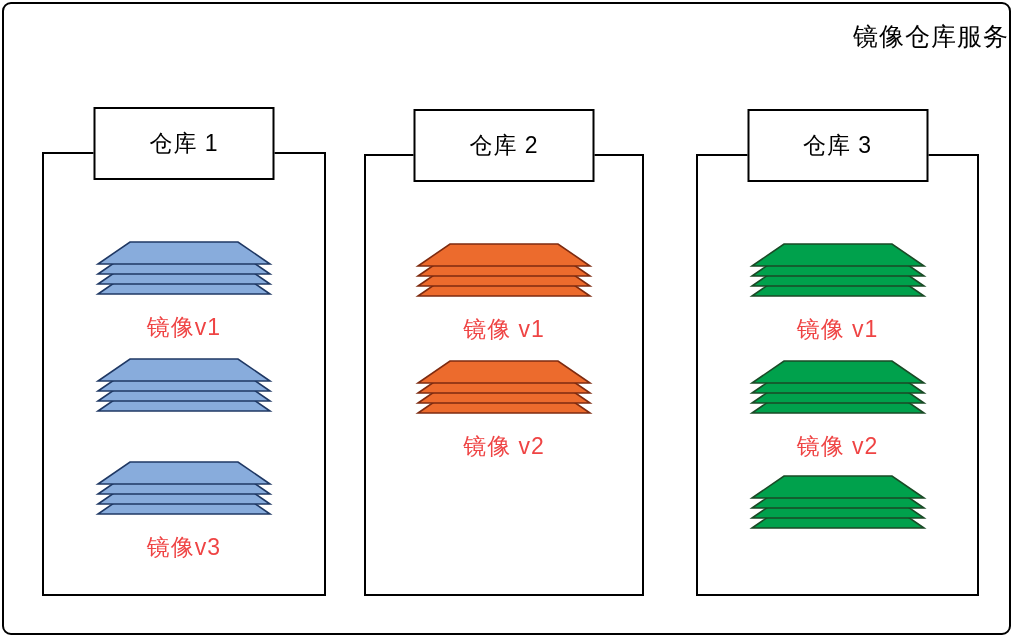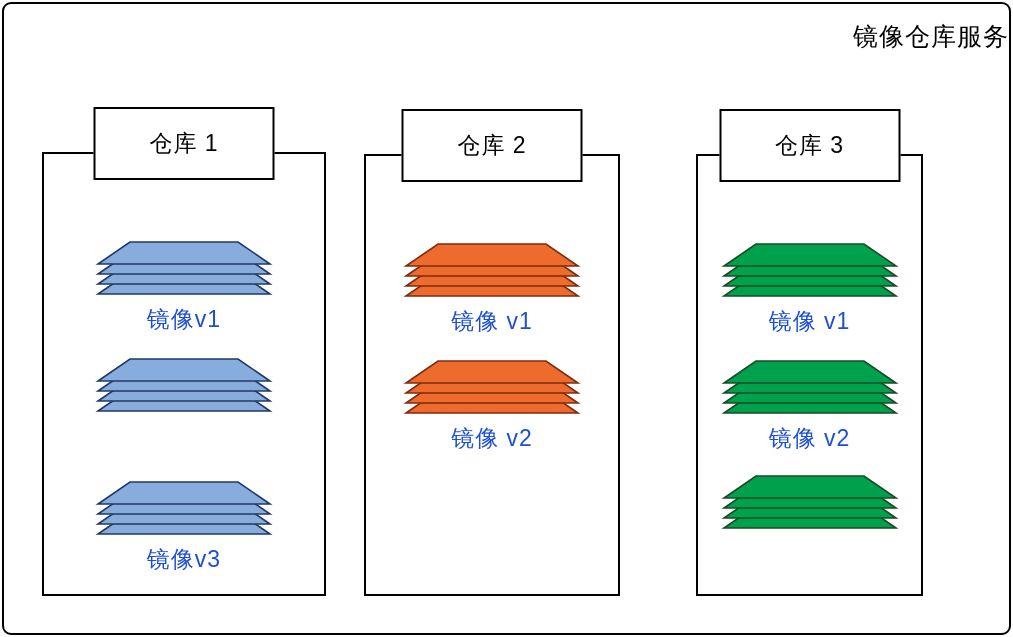--- a/index.html
+++ b/index.html
@@ -58,23 +58,23 @@
     left: 50%;
     transform: translateX(-50%);
     width: 200px;
     text-align: center;
   }
   .stack svg {
     display: block;
     margin: 0 auto;
   }
   .stack-label {
-    margin-top: 8px;
+    margin-top: 16px;
     font-size: 23px;
-    color: #1d4ed8;
+    color: #ef4444;
     letter-spacing: 1px;
   }
 </style>
 </head>
 <body>
 
 <div class="canvas">
   <div class="diagram-title">镜像仓库服务</div>
   <div id="warehouses">
       <div class="warehouse" style="left: 38px; top: 148px; width: 284px; height: 444px;">
@@ -89,52 +89,52 @@
           <div class="stack-label">镜像v1</div>
         </div>
         <div class="stack" style="top: 203px;">
           <svg viewBox="0 0 200 56" width="200" height="56">
             <polygon points="46,32 154,32 186,54 14,54" fill="#88ACDC" stroke="#1F3864" stroke-width="1.6"></polygon>
             <polygon points="46,22 154,22 186,44 14,44" fill="#88ACDC" stroke="#1F3864" stroke-width="1.6"></polygon>
             <polygon points="46,12 154,12 186,34 14,34" fill="#88ACDC" stroke="#1F3864" stroke-width="1.6"></polygon>
             <polygon points="46,2 154,2 186,24 14,24" fill="#88ACDC" stroke="#1F3864" stroke-width="1.6"></polygon>
           </svg>
         </div>
-        <div class="stack" style="top: 326px;">
+        <div class="stack" style="top: 306px;">
           <svg viewBox="0 0 200 56" width="200" height="56">
             <polygon points="46,32 154,32 186,54 14,54" fill="#88ACDC" stroke="#1F3864" stroke-width="1.6"></polygon>
             <polygon points="46,22 154,22 186,44 14,44" fill="#88ACDC" stroke="#1F3864" stroke-width="1.6"></polygon>
             <polygon points="46,12 154,12 186,34 14,34" fill="#88ACDC" stroke="#1F3864" stroke-width="1.6"></polygon>
             <polygon points="46,2 154,2 186,24 14,24" fill="#88ACDC" stroke="#1F3864" stroke-width="1.6"></polygon>
           </svg>
           <div class="stack-label">镜像v3</div>
         </div>
       </div>
-      <div class="warehouse" style="left: 360px; top: 150px; width: 256px; height: 442px;">
+      <div class="warehouse" style="left: 360px; top: 150px; width: 280px; height: 442px;">
         <div class="wh-label">仓库 2</div>
         <div class="stack" style="top: 86px;">
           <svg viewBox="0 0 200 56" width="200" height="56">
             <polygon points="46,32 154,32 186,54 14,54" fill="#EC6B2D" stroke="#7E2B10" stroke-width="1.6"></polygon>
             <polygon points="46,22 154,22 186,44 14,44" fill="#EC6B2D" stroke="#7E2B10" stroke-width="1.6"></polygon>
             <polygon points="46,12 154,12 186,34 14,34" fill="#EC6B2D" stroke="#7E2B10" stroke-width="1.6"></polygon>
             <polygon points="46,2 154,2 186,24 14,24" fill="#EC6B2D" stroke="#7E2B10" stroke-width="1.6"></polygon>
           </svg>
           <div class="stack-label">镜像 v1</div>
         </div>
         <div class="stack" style="top: 203px;">
           <svg viewBox="0 0 200 56" width="200" height="56">
             <polygon points="46,32 154,32 186,54 14,54" fill="#EC6B2D" stroke="#7E2B10" stroke-width="1.6"></polygon>
             <polygon points="46,22 154,22 186,44 14,44" fill="#EC6B2D" stroke="#7E2B10" stroke-width="1.6"></polygon>
             <polygon points="46,12 154,12 186,34 14,34" fill="#EC6B2D" stroke="#7E2B10" stroke-width="1.6"></polygon>
             <polygon points="46,2 154,2 186,24 14,24" fill="#EC6B2D" stroke="#7E2B10" stroke-width="1.6"></polygon>
           </svg>
           <div class="stack-label">镜像 v2</div>
         </div>
       </div>
-      <div class="warehouse" style="left: 692px; top: 150px; width: 227px; height: 442px; padding-left: 12px;">
+      <div class="warehouse" style="left: 692px; top: 150px; width: 283px; height: 442px; padding-left: 12px;">
         <div class="wh-label">仓库 3</div>
         <div class="stack" style="top: 86px;">
           <svg viewBox="0 0 200 56" width="200" height="56">
             <polygon points="46,32 154,32 186,54 14,54" fill="#00A14C" stroke="#1A4A26" stroke-width="1.6"></polygon>
             <polygon points="46,22 154,22 186,44 14,44" fill="#00A14C" stroke="#1A4A26" stroke-width="1.6"></polygon>
             <polygon points="46,12 154,12 186,34 14,34" fill="#00A14C" stroke="#1A4A26" stroke-width="1.6"></polygon>
             <polygon points="46,2 154,2 186,24 14,24" fill="#00A14C" stroke="#1A4A26" stroke-width="1.6"></polygon>
           </svg>
           <div class="stack-label">镜像 v1</div>
         </div>

